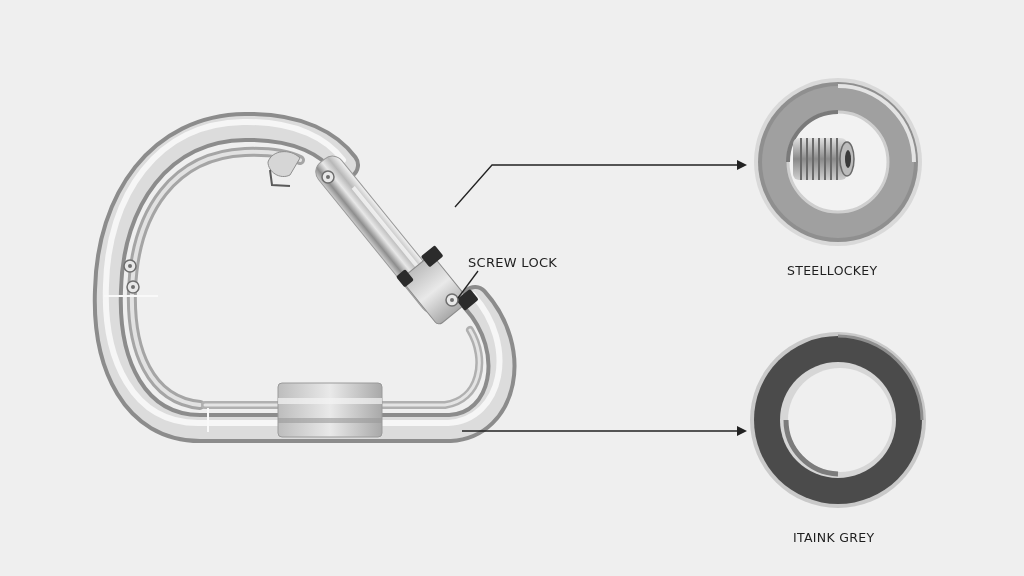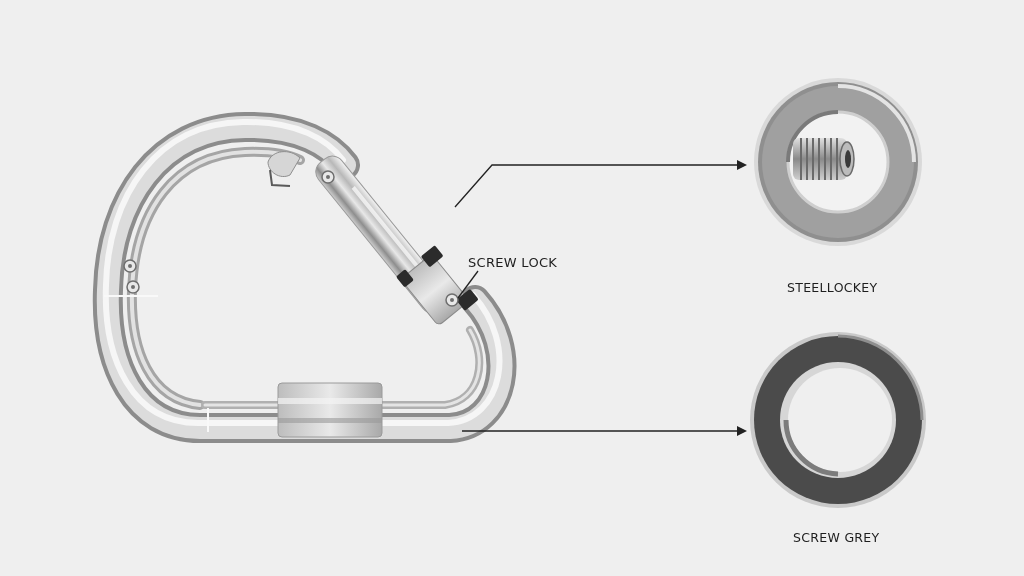--- a/index.html
+++ b/index.html
@@ -1,20 +1,20 @@
 <!DOCTYPE html>
 <html><head>
 <meta charset="utf-8">
 <style>
   html, body { margin:0; padding:0; }
   body { width:1024px; height:576px; background:#efefef; overflow:hidden; position:relative; font-family:"DejaVu Sans", sans-serif; }
   svg.stage { position:absolute; left:0; top:0; }
   .label { position:absolute; font-family:"DejaVu Sans", sans-serif; color:#1e1e1e; letter-spacing:0.3px; white-space:nowrap; }
   .lbl-screw { left:468px; top:255px; font-size:13px; }
-  .lbl-steel { left:787px; top:280px; font-size:12.5px; }
+  .lbl-steel { left:787px; top:263px; font-size:12.5px; }
   .lbl-grey { left:793px; top:530px; font-size:12.5px; }
 </style>
 </head>
 <body>
 
 <svg class="stage" width="1024" height="576" viewBox="0 0 1024 576">
   <defs>
     <linearGradient id="metal" x1="0" y1="0" x2="0" y2="1">
       <stop offset="0" stop-color="#f4f4f4"></stop>
       <stop offset="0.3" stop-color="#b8b8b8"></stop>
@@ -134,13 +134,13 @@
     <circle cx="838" cy="420" r="84" fill="#4b4b4b"></circle>
     <circle cx="838" cy="420" r="58" fill="#d6d6d6"></circle>
     <circle cx="840" cy="420" r="52" fill="#efefef"></circle>
     <path d="M 786,420 A 54,54 0 0 0 838,474" fill="none" stroke="#7c7c7c" stroke-width="5"></path>
     <path d="M 838,336 A 84,84 0 0 1 922,420" fill="none" stroke="#8e8e8e" stroke-width="3"></path>
   </g>
 </svg>
 
 <div class="label lbl-screw">SCREW LOCK</div>
 <div class="label lbl-steel">STEELLOCKEY</div>
-<div class="label lbl-grey">SCREW GREY</div>
+<div class="label lbl-grey">ITAINK GREY</div>
 
 </body></html>

